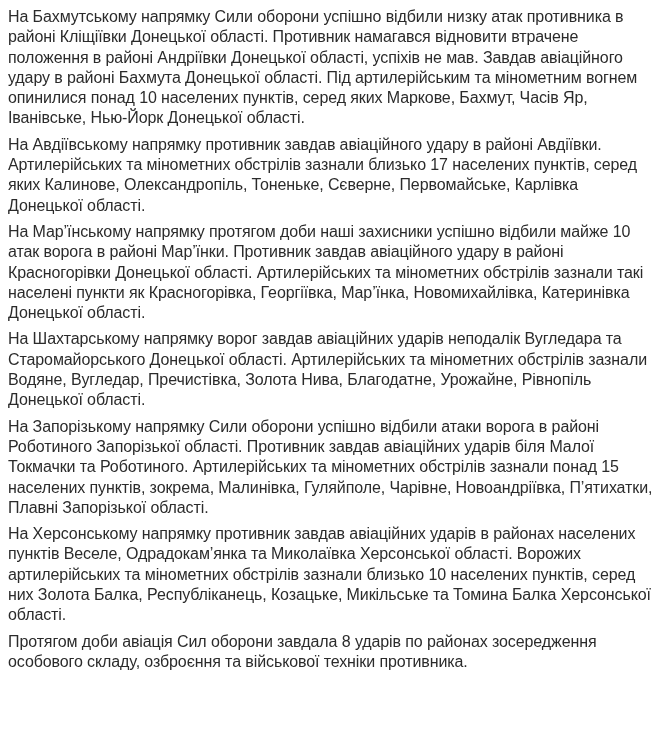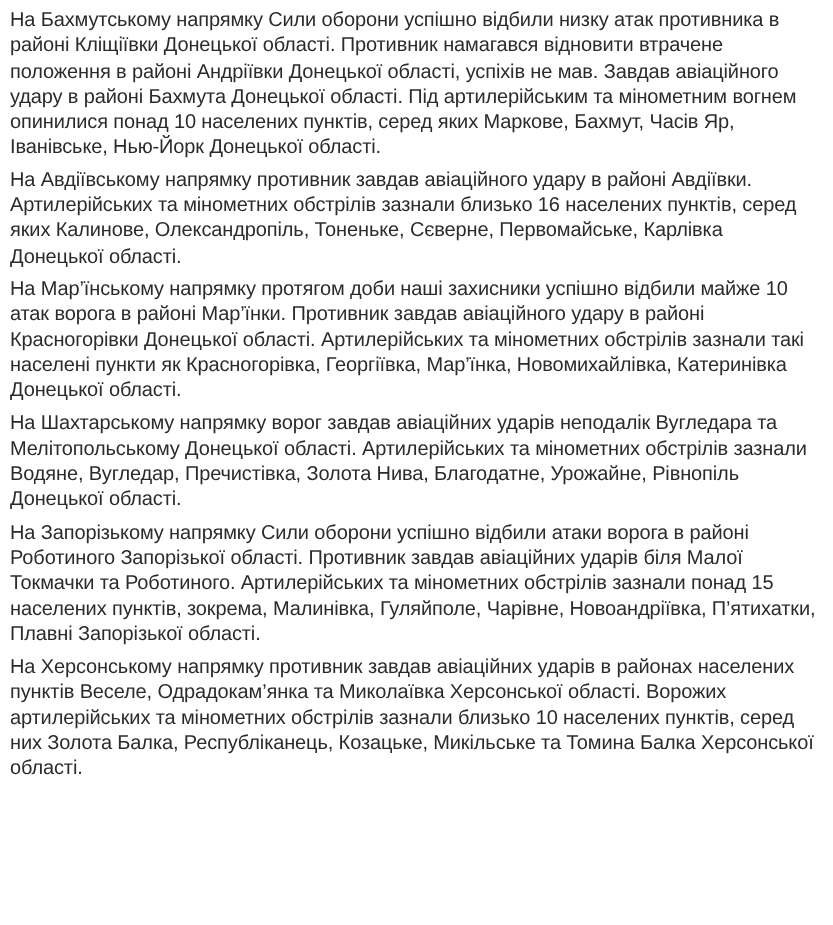--- a/index.html
+++ b/index.html
@@ -26,19 +26,20 @@
   .report p {
     margin: 0 0 6px 0;
     padding: 0;
   }
 </style>
 </head>
 <body>
 
 <div class="report">
   <p>На Бахмутському напрямку Сили оборони успішно відбили низку атак противника в районі Кліщіївки Донецької області. Противник намагався відновити втрачене положення в районі Андріївки Донецької області, успіхів не мав. Завдав авіаційного удару в районі Бахмута Донецької області. Під артилерійським та мінометним вогнем опинилися понад 10 населених пунктів, серед яких Маркове, Бахмут, Часів Яр, Іванівське, Нью-Йорк Донецької області.</p>
-  <p>На Авдіївському напрямку противник завдав авіаційного удару в районі Авдіївки. Артилерійських та мінометних обстрілів зазнали близько 16 населених пунктів, серед яких Калинове, Олександропіль, Тоненьке, Сєверне, Первомайське, Карлівка Донецької області.</p>
+  <p>На Авдіївському напрямку противник завдав авіаційного удару в районі Авдіївки. Артилерійських та мінометних обстрілів зазнали близько 17 населених пунктів, серед яких Калинове, Олександропіль, Тоненьке, Сєверне, Первомайське, Карлівка Донецької області.</p>
   <p>На Мар’їнському напрямку протягом доби наші захисники успішно відбили майже 10 атак ворога в районі Мар’їнки. Противник завдав авіаційного удару в районі Красногорівки Донецької області. Артилерійських та мінометних обстрілів зазнали такі населені пункти як Красногорівка, Георгіївка, Мар’їнка, Новомихайлівка, Катеринівка Донецької області.</p>
-  <p>На Шахтарському напрямку ворог завдав авіаційних ударів неподалік Вугледара та Мелітопольському Донецької області. Артилерійських та мінометних обстрілів зазнали Водяне, Вугледар, Пречистівка, Золота Нива, Благодатне, Урожайне, Рівнопіль Донецької області.</p>
+  <p>На Шахтарському напрямку ворог завдав авіаційних ударів неподалік Вугледара та Старомайорського Донецької області. Артилерійських та мінометних обстрілів зазнали Водяне, Вугледар, Пречистівка, Золота Нива, Благодатне, Урожайне, Рівнопіль Донецької області.</p>
   <p>На Запорізькому напрямку Сили оборони успішно відбили атаки ворога в районі Роботиного Запорізької області. Противник завдав авіаційних ударів біля Малої Токмачки та Роботиного. Артилерійських та мінометних обстрілів зазнали понад 15 населених пунктів, зокрема, Малинівка, Гуляйполе, Чарівне, Новоандріївка, П’ятихатки, Плавні Запорізької області.</p>
   <p>На Херсонському напрямку противник завдав авіаційних ударів в районах населених пунктів Веселе, Одрадокам’янка та Миколаївка Херсонської області. Ворожих артилерійських та мінометних обстрілів зазнали близько 10 населених пунктів, серед них Золота Балка, Республіканець, Козацьке, Микільське та Томина Балка Херсонської області.</p>
+  <p>Протягом доби авіація Сил оборони завдала 8 ударів по районах зосередження особового складу, озброєння та військової техніки противника.</p>
 
 </div>
 
 </body></html>

